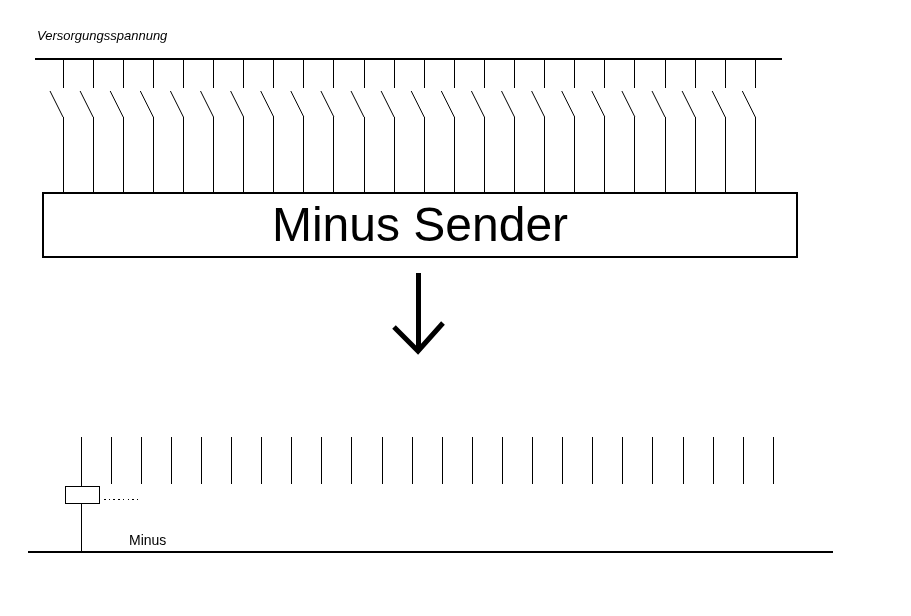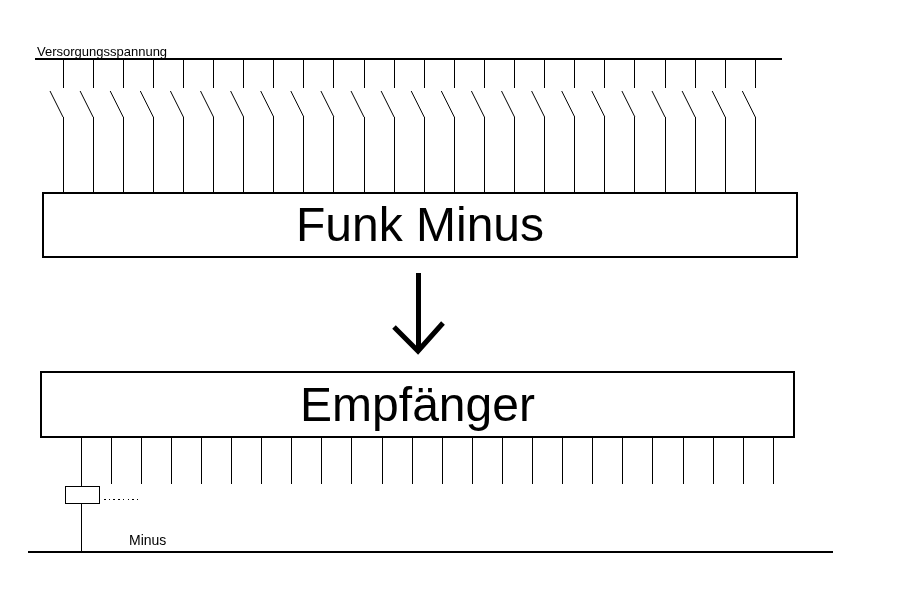--- a/index.html
+++ b/index.html
@@ -6,21 +6,21 @@
   .canvas{
     position:relative;
     width:911px;height:616px;
     background:#ffffff;
     overflow:hidden;
     font-family:"Liberation Sans",sans-serif;
     color:#000;
   }
   .canvas svg{position:absolute;left:0;top:0;}
   .label{position:absolute;white-space:nowrap;color:#000;}
-  .supply-label{left:37px;top:44px;font-size:13px;}
+  .supply-label{left:37px;top:28px;font-size:13px;font-style:italic;}
   .minus-label{left:121px;top:532px;font-size:14px;margin-left:8px;}
   .box{
     position:absolute;
     box-sizing:border-box;
     border:2px solid #000;
     background:#ffffff;
     display:flex;align-items:center;justify-content:center;
     font-size:48px;
     line-height:1;
   }
@@ -149,22 +149,19 @@
         <line x1="104" y1="499" x2="141" y2="499" stroke="#000000" stroke-width="1" stroke-dasharray="1.5 3.2" shape-rendering="crispEdges"></line>
       </g>
     <g id="g-minus">
         <line x1="28" y1="552" x2="833" y2="552" stroke="#000000" stroke-width="2" shape-rendering="crispEdges"></line>
       </g>
   </svg>
 
   <div class="label supply-label">Versorgungsspannung</div>
 
   <div class="box sender-box">
-    <span>Funk Minus</span>
+    <span>Minus Sender</span>
   </div>
 
-  <div class="box receiver-box">
-    <span>Empfänger</span>
-  </div>
 
   <div class="label minus-label">Minus</div>
 
 </div>
 
 </body></html>

